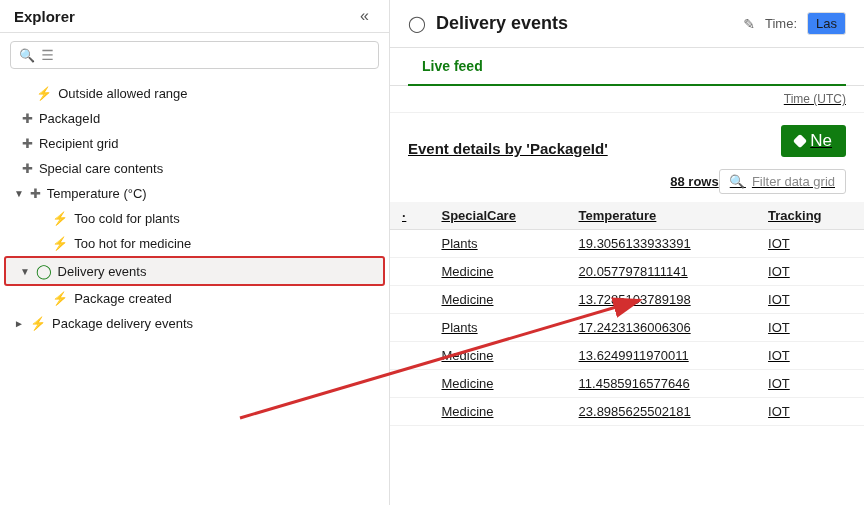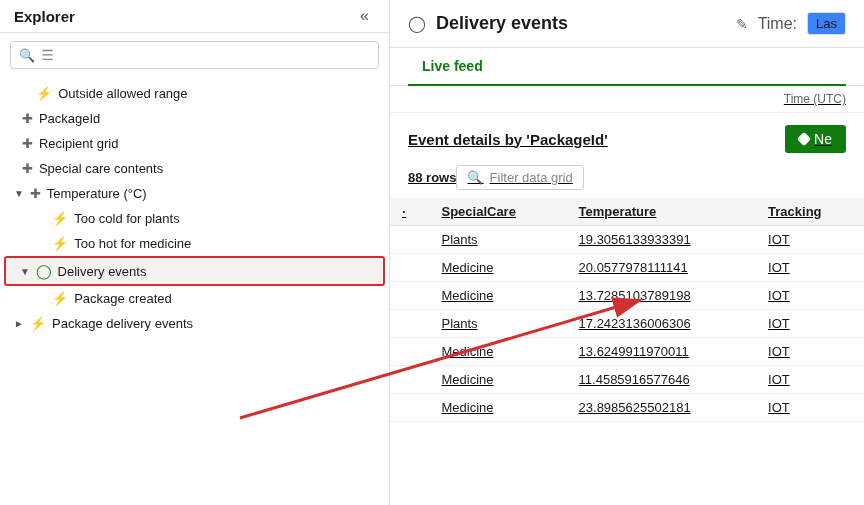--- a/index.html
+++ b/index.html
@@ -90,21 +90,21 @@
     .main-header {
       display: flex;
       align-items: center;
       padding: 12px 18px;
       border-bottom: 1px solid #e0e0e0;
       gap: 10px;
     }
     .main-header-icon { color: #555; font-size: 16px; }
     .main-title { font-size: 18px; font-weight: 600; color: #1a1a1a; flex: 1; }
     .main-edit-icon { color: #666; font-size: 14px; cursor: pointer; margin-left: 6px; }
-    .main-time-label { font-size: 16px; color: #555; margin-left: auto; }
+    .main-time-label { font-size: 13px; color: #555; margin-left: auto; }
     .main-time-value { font-size: 13px; color: #1a1a1a; background: #3b82f6; border: 1px solid #ddd; padding: 3px 8px; border-radius: 3px; }
 
     .tabs {
       display: flex;
       border-bottom: 1px solid #e0e0e0;
       padding: 0 18px;
       flex-direction: column;
     }
     .tab {
       padding: 10px 14px;
@@ -132,42 +132,42 @@
     .time-header {
       text-align: right;
       padding: 6px 18px;
       font-size: 12px;
       color: #666;
       border-bottom: 1px solid #f0f0f0;
     }
 
     .event-details-header {
       display: flex;
-      align-items: center;
+      align-items: flex-end;
       justify-content: space-between;
       padding: 12px 18px 8px 18px;
     }
     .event-details-title { font-size: 15px; font-weight: 600; color: #1a1a1a; }
     .new-btn {
       background: #107c10;
       color: #fff;
       border: none;
       padding: 6px 14px;
       border-radius: 3px;
       cursor: pointer;
-      font-size: 14px;
+      font-size: 17px;
       display: flex;
       align-items: center;
       gap: 5px;
     }
 
     .rows-info {
       display: flex;
       align-items: center;
-      justify-content: flex-start;
+      justify-content: flex-end;
       padding: 4px 18px 8px 18px;
     }
     .rows-count { font-size: 13px; font-weight: 600; color: #1a1a1a; }
     .filter-box {
       display: flex;
       align-items: center;
       border: 1px solid #d0d0d0;
       border-radius: 3px;
       padding: 4px 10px;
       gap: 6px;

